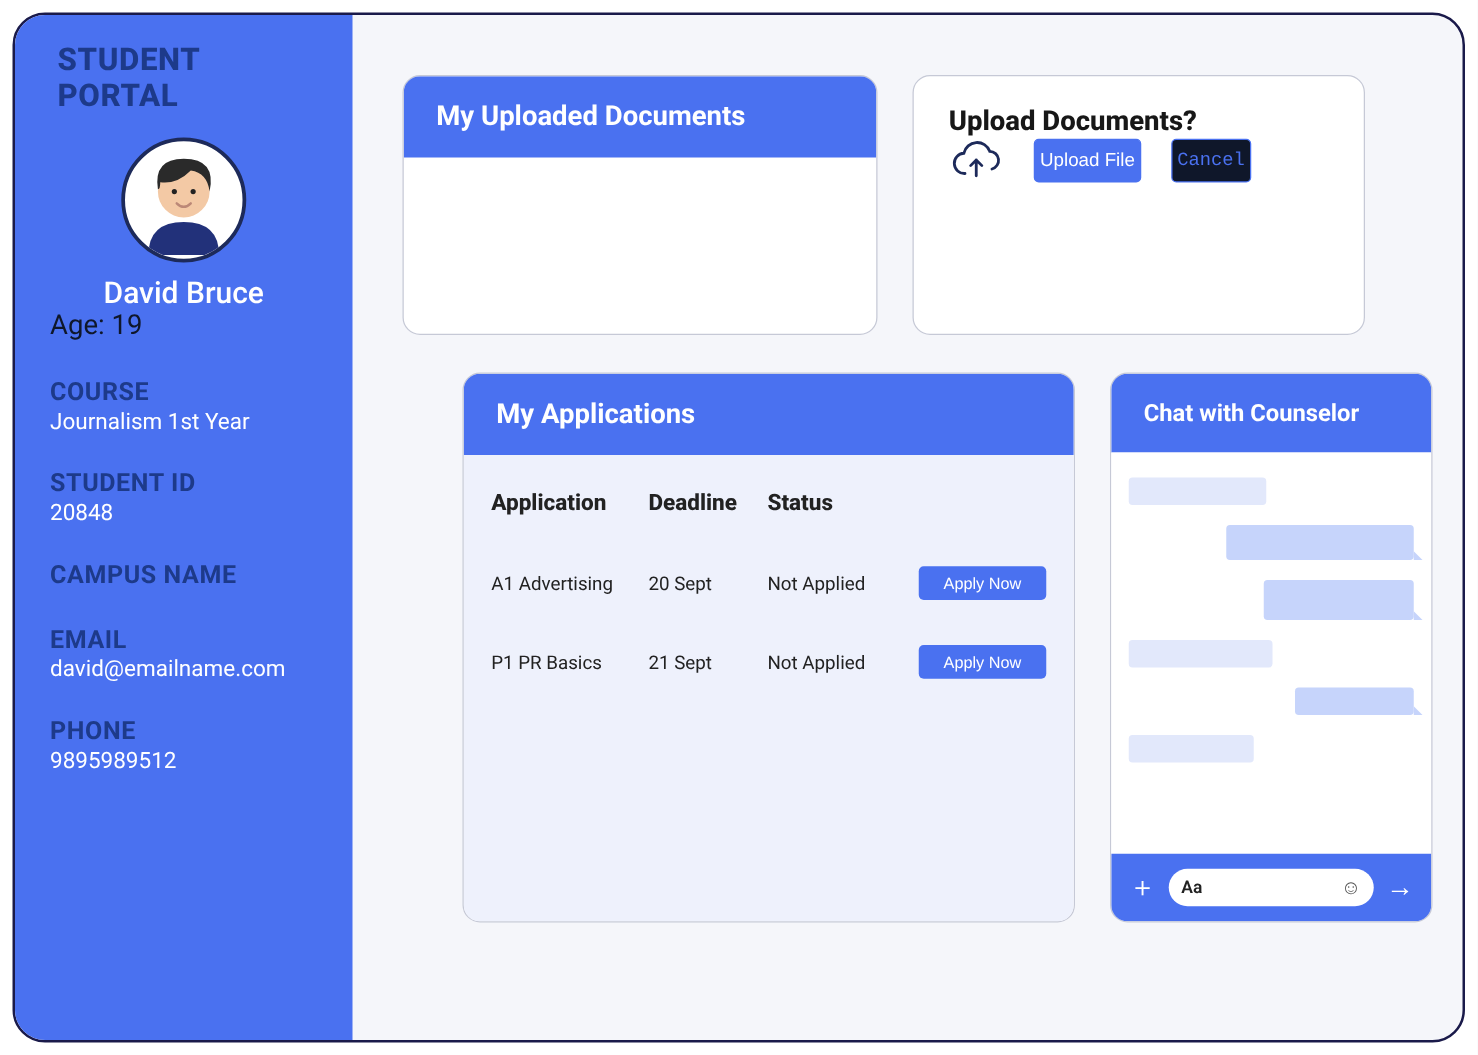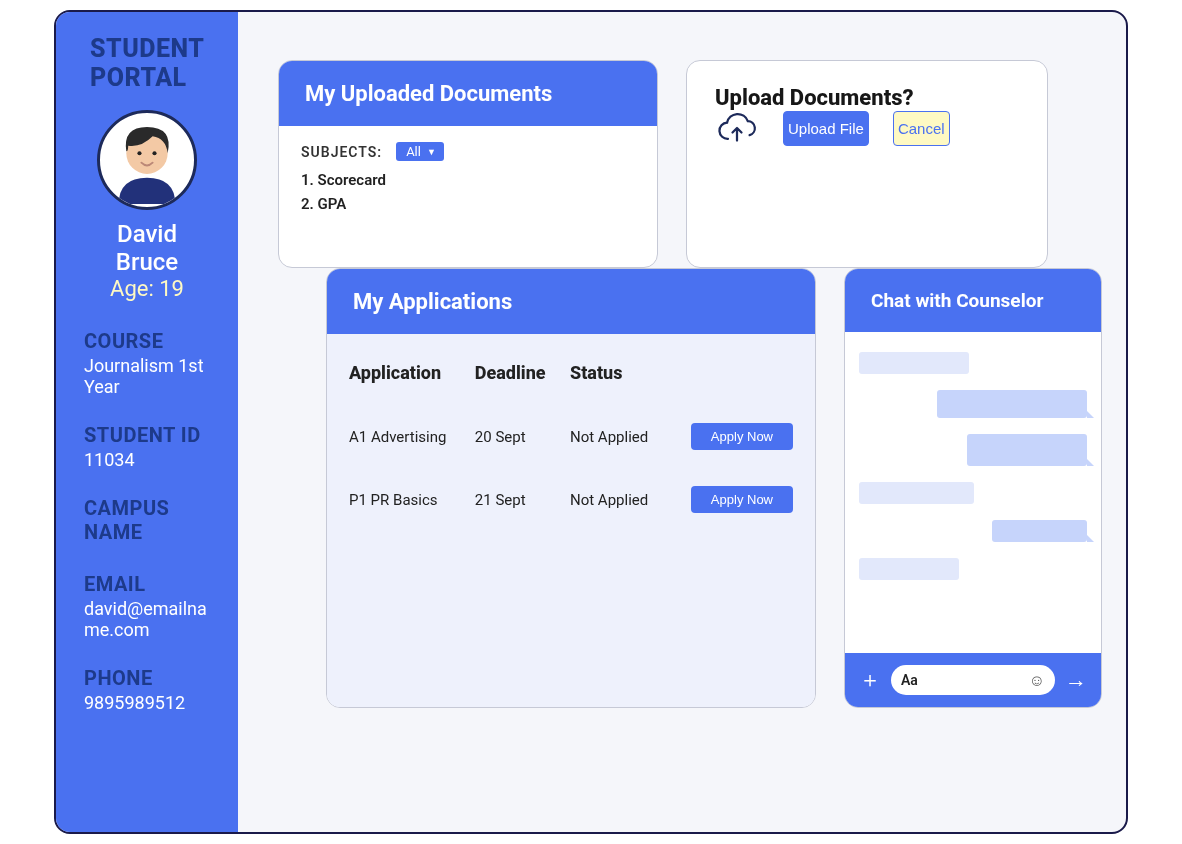--- a/index.html
+++ b/index.html
@@ -5,25 +5,25 @@
   * { box-sizing: border-box; margin: 0; padding: 0; }
   body {
     font-family: -apple-system, BlinkMacSystemFont, "Segoe UI", Roboto, "Open Sans", sans-serif;
     background: #fff;
     display:flex;
     justify-content:center;
     align-items:flex-start;
     padding:10px;
   }
   .app {
-    width: 1074px;
+    width: 1162px;
     height: 824px;
     background: #f5f6fa;
     border: 2px solid #1a1a4a;
-    border-radius: 16px;
+    border-radius: 26px;
     display:flex;
     overflow:hidden;
     position:relative;
   }
   
   .sidebar {
     width: 308px;
     background:#4a71f0;
     color:#fff;
     padding: 22px 28px;
@@ -39,30 +39,31 @@
     margin-left:6px;
   }
   .avatar-wrap { display:flex; justify-content:center; margin-bottom:10px; }
   .avatar {
     width:100px; height:100px; border-radius:50%;
     background:#fff; border:3px solid #1d2a5a;
     position:relative; overflow:hidden;
     display:flex; justify-content:center; align-items:flex-end;
   }
   .student-name { text-align:center; font-size:24px; font-weight:500; color:#fff; }
-  .student-age  { text-align:center; font-size:22px; font-weight:400; color:#fef9c3; margin-bottom:28px; }
+  .student-age  { text-align:left; font-size:22px; font-weight:400; color:#0f172a; margin-bottom:28px; }
   .info-block { margin-bottom:26px; }
   .info-label { font-size:20px; font-weight:700; color:#1d3a8a; letter-spacing:0.5px; margin-bottom:2px;}
   .info-value { font-size:18px; color:#fff; word-break:break-all;}
   
   .main {
     flex:1;
     padding: 48px 24px 24px 40px;
     display:flex;
     flex-direction:column;
+    gap:30px;
   }
   .row { display:flex; gap:28px; }
   .card {
     background:#fff;
     border:1.5px solid #c6c9d6;
     border-radius:14px;
     overflow:hidden;
     display:flex;
     flex-direction:column;
   }
@@ -90,21 +91,21 @@
   
   .upload-card { width:362px; height:208px; padding:24px 28px; }
   .upload-title { font-weight:800; font-size:22px; color:#171717; }
   .upload-row { display:flex; align-items:center; gap:24px; }
   .cloud-icon { width:44px; height:36px; }
   .btn {
     font-size:15px; font-weight:500; border-radius:4px;
     padding:8px 4px; cursor:pointer; border:1.5px solid #4a71f0;
   }
   .btn-primary { background:#4a71f0; color:#fff; }
-  .btn-outline { background:#fef9c3; color:#4a71f0; }
+  .btn-outline { background:#0f172a; color:#4a71f0;font-family:Liberation Mono, monospace; }
   .btn-small { font-size:13px; padding:6px 20px; border-radius:4px; border:none; background:#4a71f0; color:#fff; cursor:pointer;}
   
   .apps-card { width:490px; height:440px;margin-left:48px; }
   .apps-body { background:#eef1fc; flex:1; padding:18px 16px; }
   .apps-table { width:100%; border-collapse:collapse; }
   .apps-table th { text-align:left; font-size:18px; font-weight:800; color:#222; padding:10px 6px 22px 6px;}
   .apps-table td { font-size:15px; color:#222; padding:18px 6px; vertical-align:middle;}
   .apps-table td.action { text-align:right; }
   
   .chat-card { width:258px; height:440px; }
@@ -150,54 +151,41 @@
 
     <div class="student-name">David Bruce</div>
     <div class="student-age">Age: 19</div>
 
     <div class="info-block">
       <div class="info-label">COURSE</div>
       <div class="info-value">Journalism 1st Year</div>
     </div>
     <div class="info-block">
       <div class="info-label">STUDENT ID</div>
-      <div class="info-value">11034</div>
+      <div class="info-value">20848</div>
     </div>
     <div class="info-block">
       <div class="info-label">CAMPUS NAME</div>
     </div>
     <div class="info-block">
       <div class="info-label">EMAIL</div>
       <div class="info-value">david@emailname.com</div>
     </div>
     <div class="info-block">
       <div class="info-label">PHONE</div>
       <div class="info-value">9895989512</div>
     </div>
   </aside>
 
   <main class="main">
 
     <div class="row">
 
       <section class="card docs-card">
         <div class="card-header">My Uploaded Documents</div>
-        <div class="docs-body">
-          <div class="subjects-row">
-            <span class="subjects-label">SUBJECTS:</span>
-            <span class="all-chip">
-              <span>All</span>
-              <span class="caret">▼</span>
-            </span>
-          </div>
-          <ul class="doc-list">
-            <li>1. Scorecard</li>
-            <li>2. GPA</li>
-          </ul>
-        </div>
       </section>
 
       <section class="card upload-card">
         <div class="upload-title">Upload Documents?</div>
         <div class="upload-row">
           <svg class="cloud-icon" viewBox="0 0 48 40">
             <path d="M38 28a8 8 0 0 0-2-15.7A12 12 0 0 0 13 14a9 9 0 0 0 1 18" fill="none" stroke="#1d2a5a" stroke-width="2.5" stroke-linecap="round"></path>
             <path d="M24 34V20m0 0l-5 5m5-5l5 5" fill="none" stroke="#1d2a5a" stroke-width="2.5" stroke-linecap="round" stroke-linejoin="round"></path>
           </svg>
           <button class="btn btn-primary">Upload File</button>

